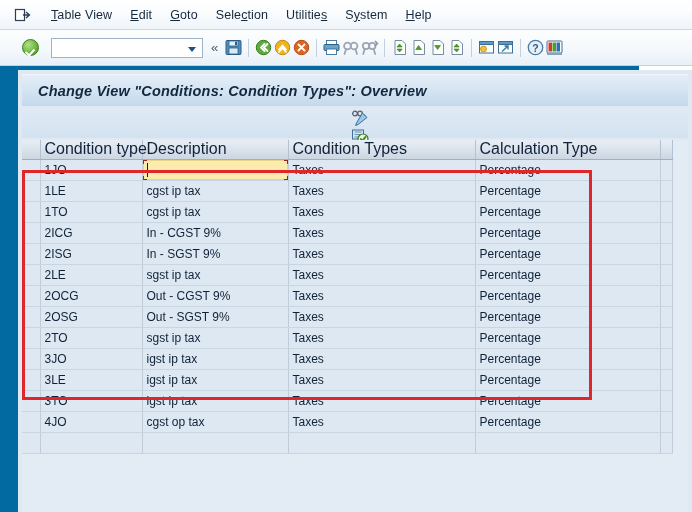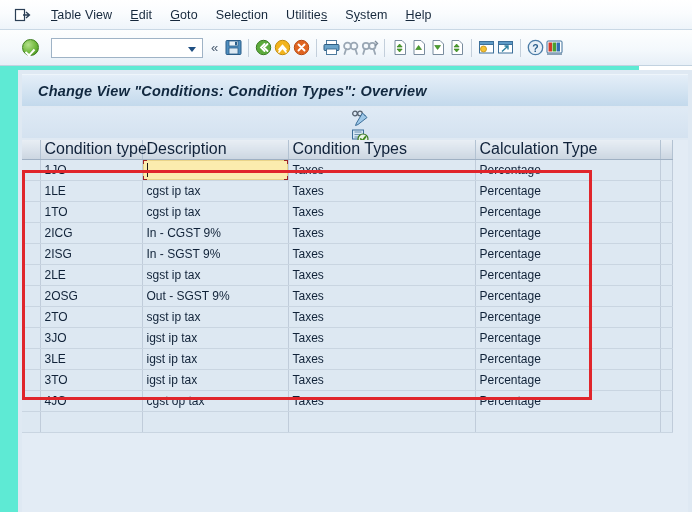--- a/index.html
+++ b/index.html
@@ -7,21 +7,21 @@
     margin: 0; padding: 0;
     width: 692px; height: 512px;
     overflow: hidden;
     background: #ffffff;
     font-family: "Liberation Sans", sans-serif;
     -webkit-font-smoothing: antialiased;
   }
   #app {
     position: relative;
     width: 639px; height: 512px;
-    background: #5eead4;
+    background: #0369a1;
   }
 
   
   .menubar {
     position: absolute;
     left: 0; top: 0;
     width: 692px; height: 30px;
     background: linear-gradient(to bottom, #ffffff 0%, #fafcfe 45%, #eef4fa 100%);
     border-bottom: 1px solid #c9d8e5;
     display: flex;
@@ -494,20 +494,28 @@
 
           <tr>
             <td class="sel-col"></td>
             <td class="col-ct">2LE</td>
             <td class="col-desc">sgst ip tax</td>
             <td class="col-cc">Taxes</td>
             <td class="col-calc">Percentage</td>
             <td class="col-x"></td>
           </tr>
 
+          <tr>
+            <td class="sel-col"></td>
+            <td class="col-ct">2OCG</td>
+            <td class="col-desc">Out - CGST 9%</td>
+            <td class="col-cc">Taxes</td>
+            <td class="col-calc">Percentage</td>
+            <td class="col-x"></td>
+          </tr>
 
 
           <tr>
             <td class="sel-col"></td>
             <td class="col-ct">2OSG</td>
             <td class="col-desc">Out - SGST 9%</td>
             <td class="col-cc">Taxes</td>
             <td class="col-calc">Percentage</td>
             <td class="col-x"></td>
           </tr>

